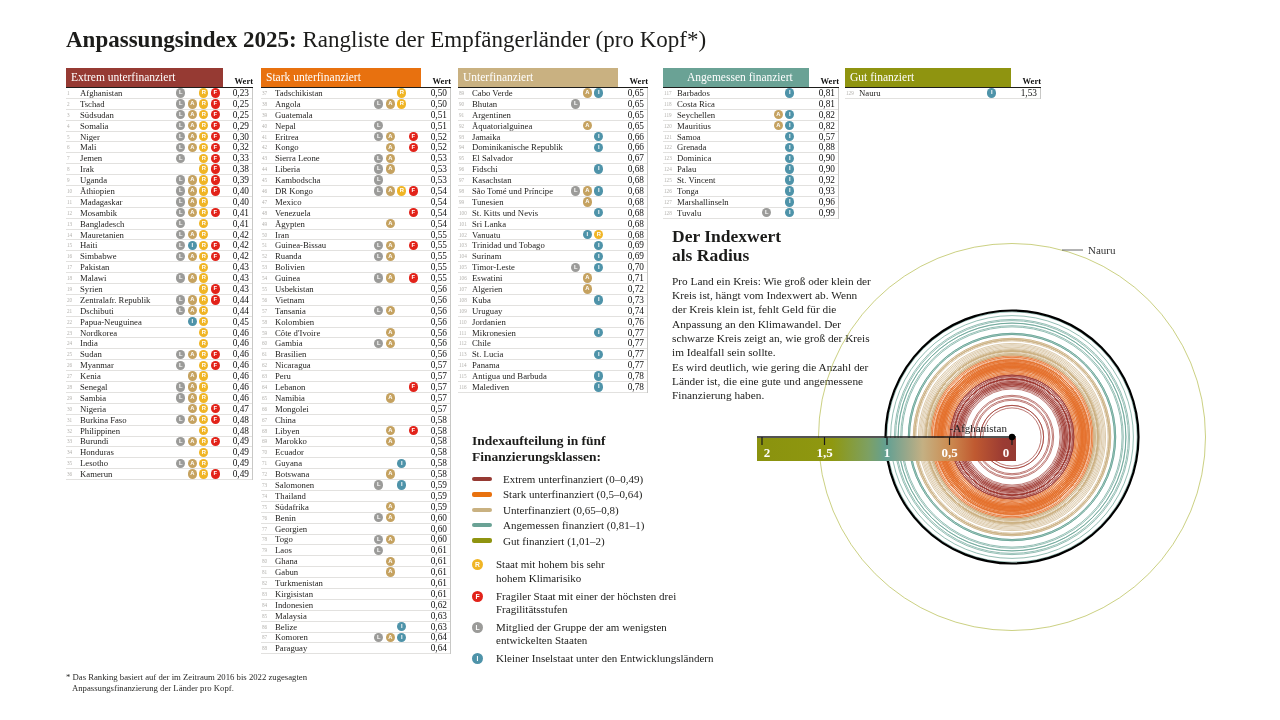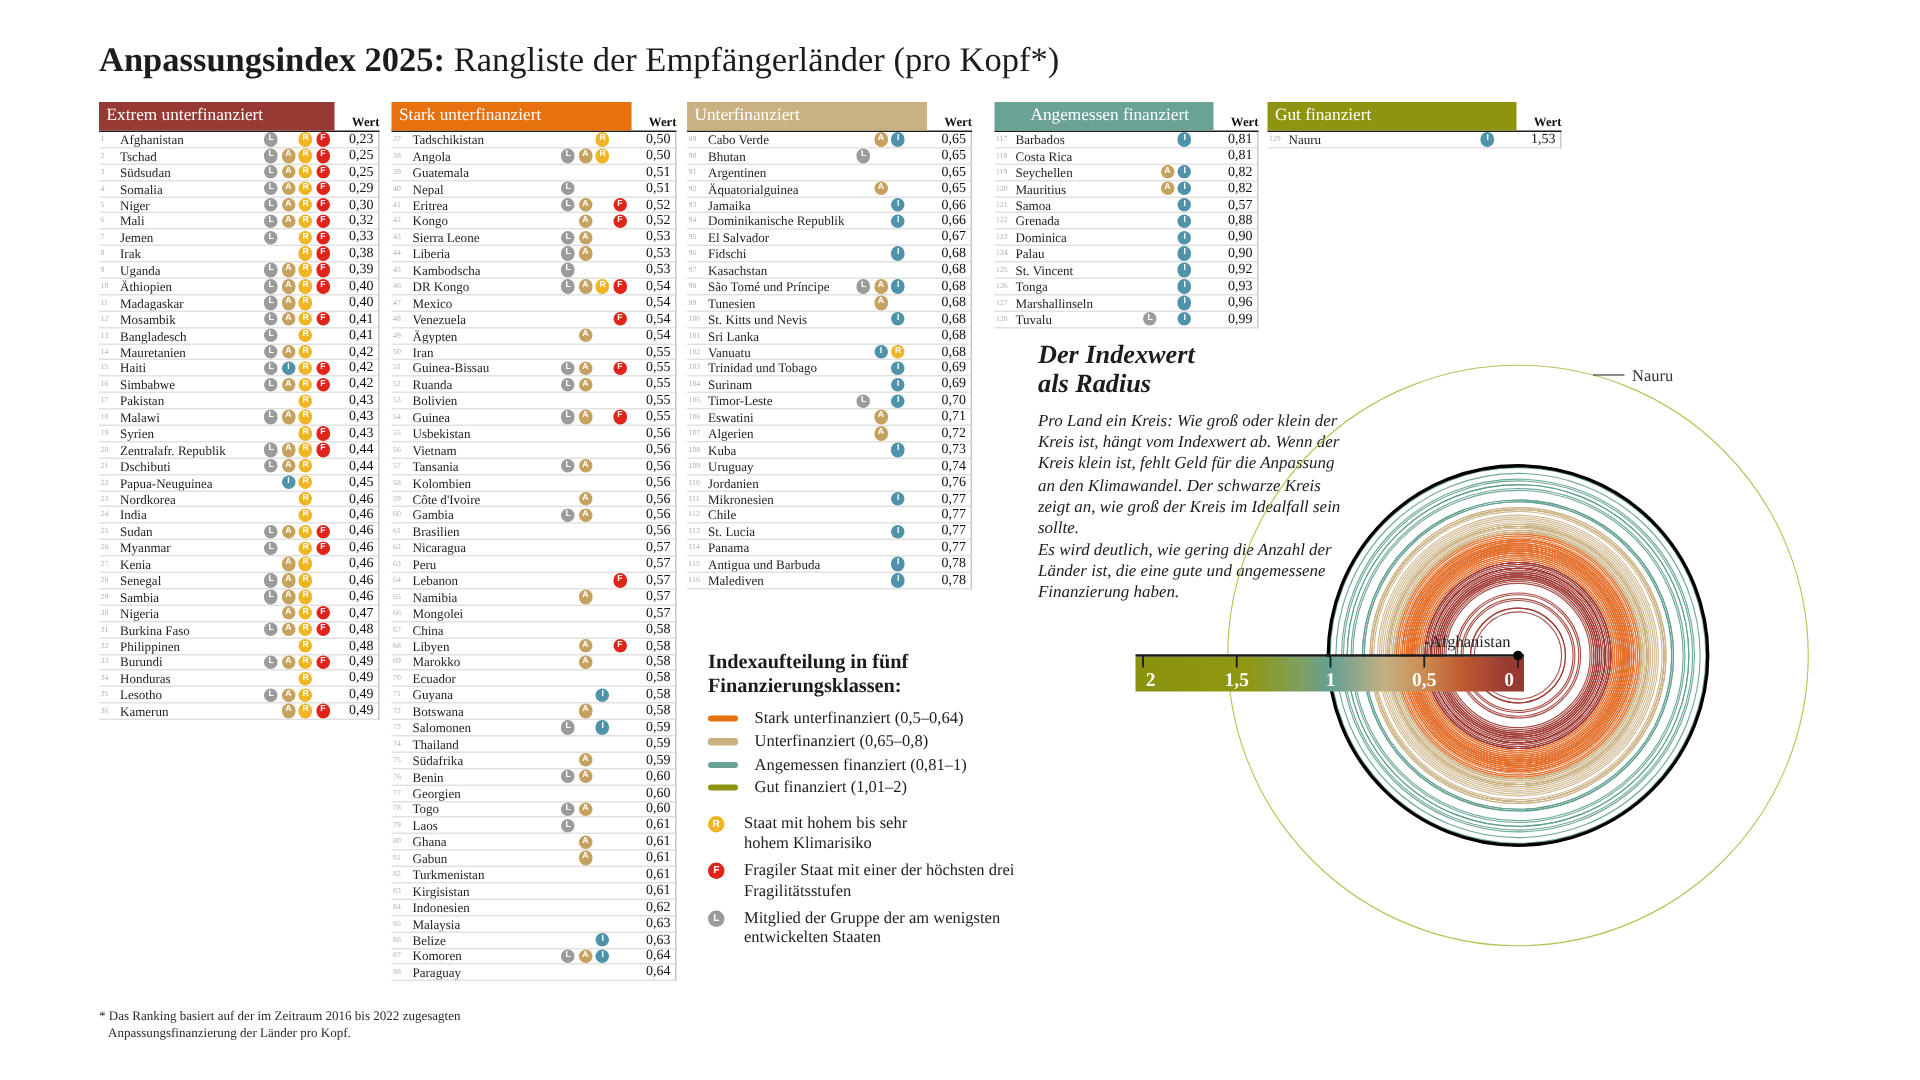--- a/index.html
+++ b/index.html
@@ -25,21 +25,21 @@
   #legend{position:absolute;left:472px;top:433px;width:280px;}
   #legend h3{margin:0 0 7px 0;font-size:13.5px;line-height:1.16;white-space:pre-line;}
   .lg-class{display:flex;align-items:center;height:15.4px;}
   .lg-swatch{width:20px;height:4.5px;border-radius:2px;margin-right:11px;flex:none;}
   .lg-class span{font-size:11px;}
   .lg-badges{margin-top:10px;}
   .lg-badge{display:flex;margin-bottom:4.5px;}
   .lg-badge .badge{margin-right:13px;flex:none;width:11px;height:11px;font-size:6.8px;line-height:11.4px;margin-top:1px;}
   .lg-badge span{font-size:11px;line-height:1.22;white-space:pre-line;}
   
-  #sidebar-text{position:absolute;left:692px;top:227px;width:202px;font-style:italic;}
+  #sidebar-text{position:absolute;left:672px;top:227px;width:202px;}
   #sidebar-text h2{margin:0 0 8px 0;font-size:17.5px;line-height:1.1;white-space:pre-line;}
   #sidebar-text p{margin:0;font-size:11.3px;line-height:1.27;}
   
   #chart{position:absolute;left:750px;top:210px;width:530px;height:480px;}
   
   #footnote{position:absolute;left:66px;top:672px;width:272px;font-size:8.7px;line-height:1.3;
             color:#2a2a28;white-space:pre-line;text-indent:-6px;padding-left:6px;}
 </style>
 </head>
 <body>
@@ -1909,20 +1909,24 @@
           <span class="val">1,53</span>
         </div>
       </div>
     </div>
   </div>
 
 <div id="legend">
   <h3>Indexaufteilung in fünf
 Finanzierungsklassen:</h3>
   <div id="legend-classes">
+      <div class="lg-class">
+        <span class="lg-swatch" style="background: rgb(150, 58, 51);"></span>
+        <span>Extrem unterfinanziert (0–0,49)</span>
+      </div>
       <div class="lg-class">
         <span class="lg-swatch" style="background: rgb(232, 113, 15);"></span>
         <span>Stark unterfinanziert (0,5–0,64)</span>
       </div>
       <div class="lg-class">
         <span class="lg-swatch" style="background: rgb(201, 177, 129);"></span>
         <span>Unterfinanziert (0,65–0,8)</span>
       </div>
       <div class="lg-class">
         <span class="lg-swatch" style="background: rgb(106, 162, 149);"></span>
@@ -1941,20 +1945,24 @@
       </div>
       <div class="lg-badge">
         <span class="badge" style="background: rgb(226, 35, 26);">F</span>
         <span>Fragiler Staat mit einer der höchsten drei
 Fragilitätsstufen</span>
       </div>
       <div class="lg-badge">
         <span class="badge" style="background: rgb(155, 155, 153);">L</span>
         <span>Mitglied der Gruppe der am wenigsten
 entwickelten Staaten</span>
+      </div>
+      <div class="lg-badge">
+        <span class="badge" style="background: rgb(78, 147, 169);">I</span>
+        <span>Kleiner Inselstaat unter den Entwicklungsländern</span>
       </div>
     </div>
 </div>
 
 <div id="sidebar-text">
   <h2>Der Indexwert
 als Radius</h2>
   <p>Pro Land ein Kreis: Wie groß oder klein der Kreis ist, hängt vom Indexwert ab. Wenn der Kreis klein ist, fehlt Geld für die Anpassung an den Klimawandel. Der schwarze Kreis zeigt an, wie groß der Kreis im Idealfall sein sollte.</p>
   <p>Es wird deutlich, wie gering die Anzahl der Länder ist, die eine gute und angemessene Finanzierung haben.</p>
 </div>

